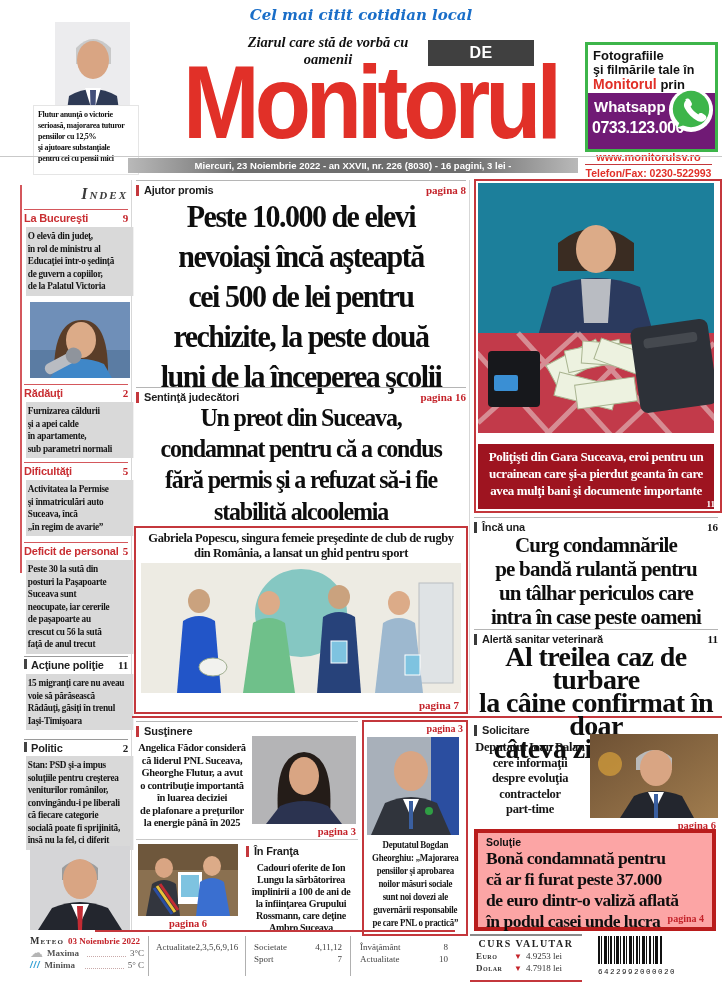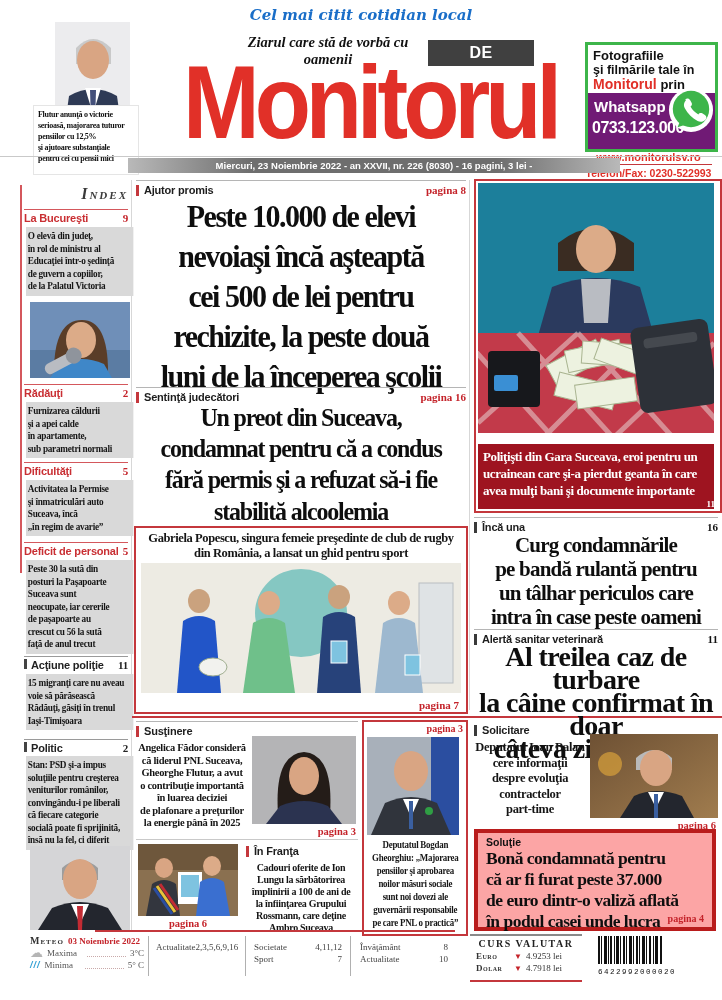--- a/index.html
+++ b/index.html
@@ -58,31 +58,31 @@
   .sb-head.plain .pg{color:#222;}
   .sb-head.plain .tick{display:inline-block;width:3px;height:10px;background:#444;margin-right:4px;}
   .sb-body{background:#d9d9d9;font:bold 10.5px/12.5px "Liberation Serif",serif;color:#151515;
            padding:3px 2px;letter-spacing:-.3px;transform:scaleX(.88);transform-origin:0 0;}
   .index-label{font:bold 16px "Liberation Serif",serif;font-variant:small-caps;color:#3a3a3a;
                letter-spacing:2px;text-align:right;}
 
   
   .redbox{border:2px solid #c4373c;background:#fff;}
   .caption-red{background:#9e1420;color:#fff;font:bold 13px/17px "Liberation Serif",serif;
-               text-align:left;letter-spacing:-.4px;padding:4px 5px 10px;}
+               text-align:center;letter-spacing:-.4px;padding:4px 5px 10px;}
   .cap-pg{position:absolute;right:5px;bottom:2px;color:#fff;font:bold 9px "Liberation Serif",serif;}
   .cream{background:#fca5a5;border:4px solid #b91c1c;}
   .solutie-k{font:bold 10.5px "Liberation Sans",sans-serif;color:#111;}
   .solutie-h{font:bold 17.5px/21px "Liberation Serif",serif;color:#0e0e0e;letter-spacing:-.5px;}
   .bodytext{font-family:"Liberation Serif",serif;font-weight:bold;color:#151515;text-align:center;}
   .meteo-l1{display:flex;gap:4px;align-items:baseline;}
   .meteo-name{font:bold 10px "Liberation Serif",serif;font-variant:small-caps;color:#333;letter-spacing:1px;}
   .meteo-date{font:bold 9px "Liberation Serif",serif;color:#c4232a;}
   .m-row{display:flex;align-items:center;gap:4px;font:9px "Liberation Serif",serif;color:#555;margin-top:2px;}
-  .m-row .lab{width:36px;}
+  .m-row .lab{width:36px;font-weight:bold;}
   .m-dots{flex:1;border-bottom:1px dotted #c9a9a9;height:6px;}
   .cloud{color:#b5b5b5;font-size:13px;line-height:10px;}
   .rain{color:#2e9fd4;font:italic bold 9px "Liberation Sans",sans-serif;letter-spacing:1px;}
   .toc-row{display:flex;justify-content:space-between;font:9px "Liberation Serif",serif;color:#444;margin-top:2px;}
   .vdiv{background:#b0b0b0;width:1px;}
   .curs{border-top:2px solid #8a8a8a;border-bottom:2px solid #c4373c;padding-top:2px;}
   .curs-title{font:bold 10px "Liberation Serif",serif;letter-spacing:1.5px;color:#222;text-align:center;}
   .curs-row{display:flex;align-items:baseline;gap:4px;font:9px "Liberation Serif",serif;color:#333;margin:2px 0 0 6px;}
   .curs-name{font-weight:bold;font-variant:small-caps;width:34px;letter-spacing:.5px;}
   .curs-arrow{color:#c4232a;font-size:8px;}
@@ -136,21 +136,21 @@
         </svg>
       </div>
     </div>
   </div>
   <div class="abs site" style="left:585px;top:151px;width:127px;" data-bind="masthead.website">www.monitorulsv.ro</div>
   <div class="abs redline" style="left:585px;top:164px;width:127px;height:1px;"></div>
   <div class="abs phone" style="left:585px;top:167px;width:127px;" data-bind="masthead.phone">Telefon/Fax: 0230-522993</div>
   <div class="abs redline" style="left:585px;top:180px;width:127px;height:1px;"></div>
 
   <div class="abs rule" style="left:0;top:156px;width:722px;height:1px;"></div>
-  <div class="abs dateline" style="left:128px;top:158px;width:492px;height:15px;" data-bind="masthead.dateline">Miercuri, 23 Noiembrie 2022 - an XXVII, nr. 226 (8030) - 16 pagini, 3 lei -</div>
+  <div class="abs dateline" style="left:128px;top:158px;width:450px;height:15px;" data-bind="masthead.dateline">Miercuri, 23 Noiembrie 2022 - an XXVII, nr. 226 (8030) - 16 pagini, 3 lei -</div>
 
   <div class="abs" style="left:131px;top:180px;width:1px;height:750px;background:#d7d7d7;"></div>
   <div class="abs" style="left:469px;top:180px;width:1px;height:530px;background:#d7d7d7;"></div>
 
   <div class="abs index-label" style="left:40px;top:185px;width:88px;font-style:italic;" data-bind="index_sidebar.label">Index</div>
   <div class="abs" style="left:20px;top:185px;width:2px;height:388px;background:#d4575c;"></div>
 
   <div class="abs sb-head" style="left:24px;top:209px;width:104px;">
     <span data-bind="index_sidebar.items.0.kicker">La Bucureşti</span>
     <span class="pg" data-bind="index_sidebar.items.0.page">9</span>

